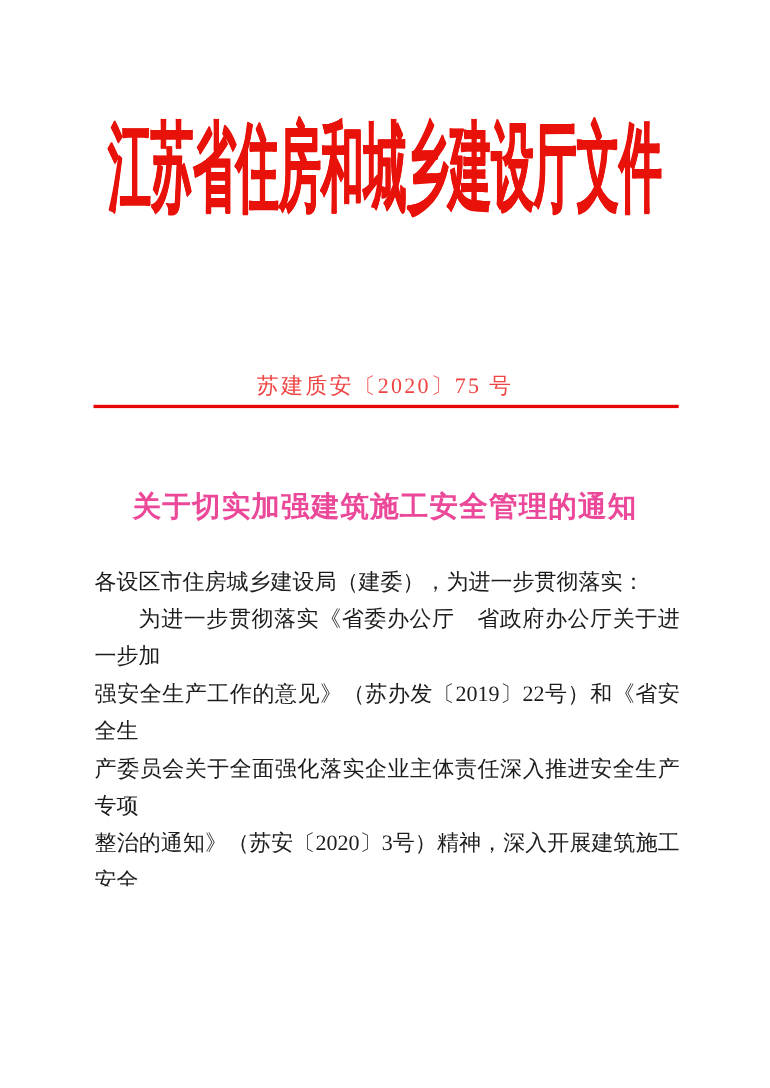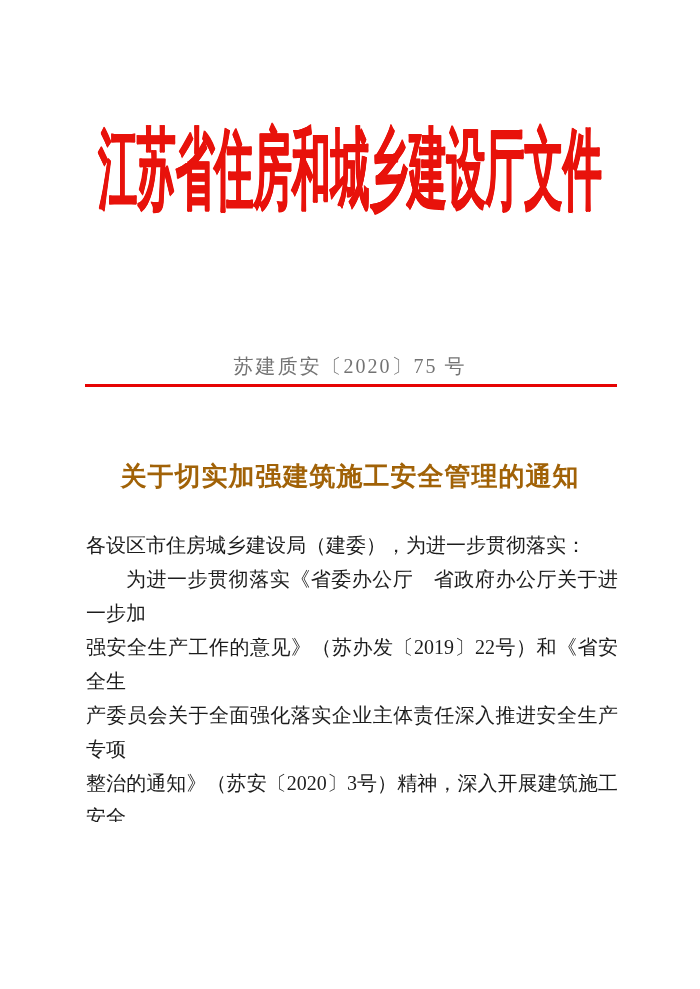--- a/index.html
+++ b/index.html
@@ -9,21 +9,21 @@
   * { box-sizing: border-box; }
   html, body {
     margin: 0;
     padding: 0;
     background: #ffffff;
   }
   .page {
     position: relative;
     width: 700px;
     height: 806px;
-    margin: 16px auto;
+    margin: 0 auto;
     background: #ffffff;
     overflow: hidden;
     font-family: "Liberation Serif", "DejaVu Serif", serif;
     color: #1a1a1a;
   }
   
   .red-header {
     position: absolute;
     top: 110px;
     left: 0;
@@ -45,21 +45,21 @@
   }
   
   .doc-number {
     position: absolute;
     top: 337px;
     left: 0;
     width: 100%;
     text-align: center;
     font-size: 20px;
     letter-spacing: 2px;
-    color: #737373;
+    color: #ef4444;
   }
   
   .red-rule {
     position: absolute;
     top: 368px;
     left: 85px;
     width: 532px;
     height: 3px;
     background: var(--rule-red);
   }
@@ -67,21 +67,21 @@
   .doc-title {
     position: absolute;
     top: 443px;
     left: 0;
     width: 100%;
     margin: 0;
     text-align: center;
     font-size: 26px;
     font-weight: bold;
     letter-spacing: 1px;
-    color: #a16207;
+    color: #ec4899;
   }
   
   .body-text {
     position: absolute;
     top: 512px;
     left: 86px;
     width: 532px;
     font-size: 20px;
     line-height: 34px;
     text-align: justify;

